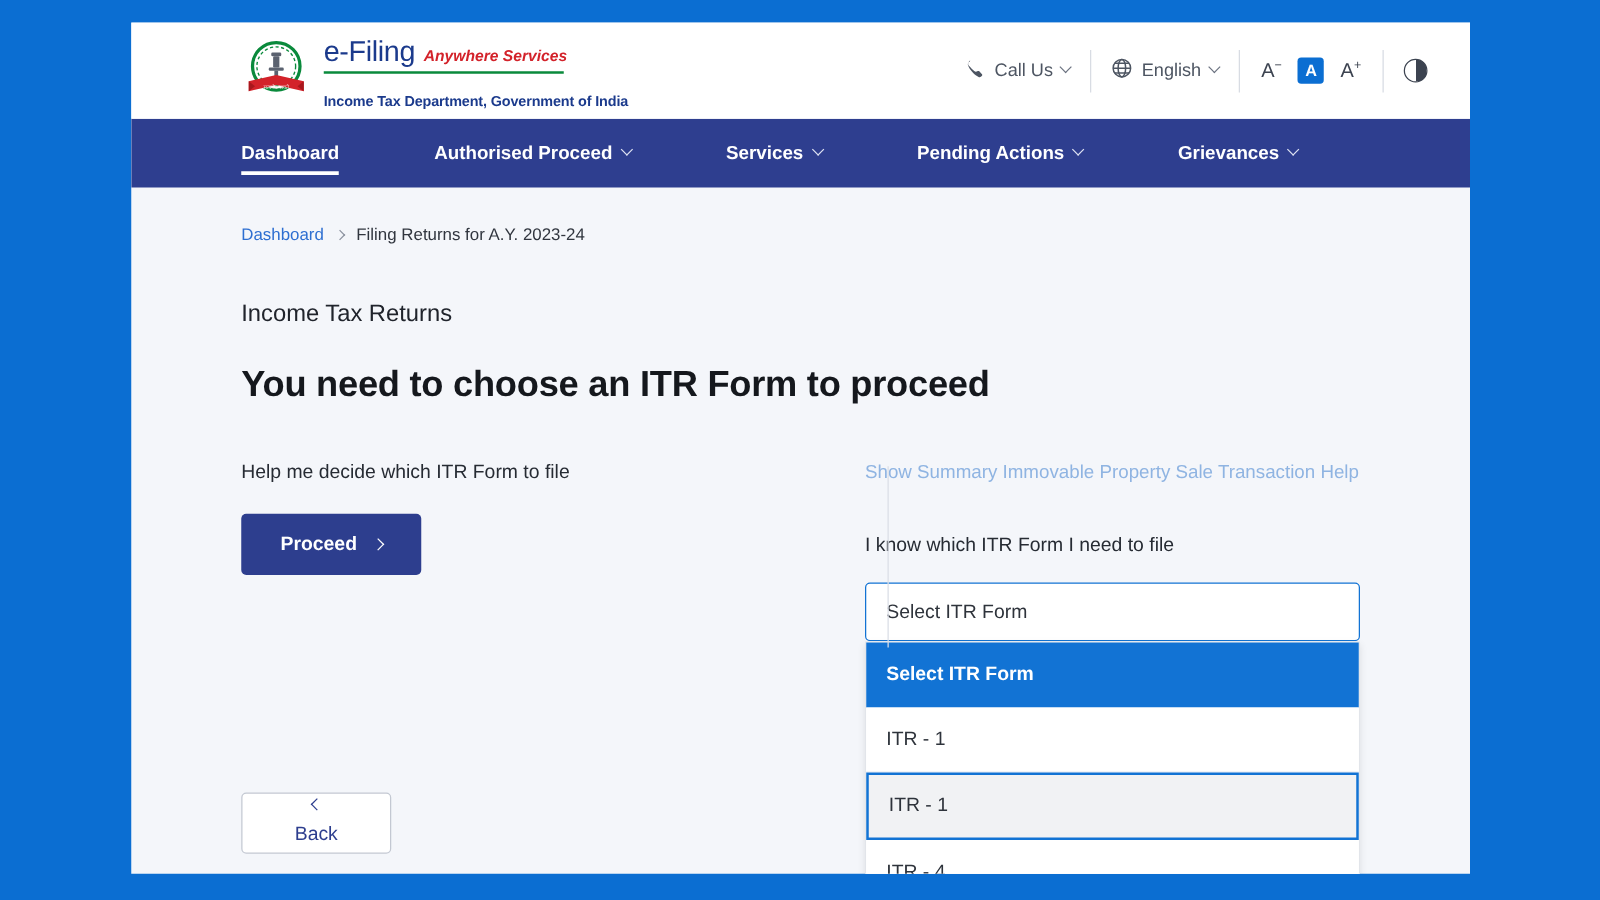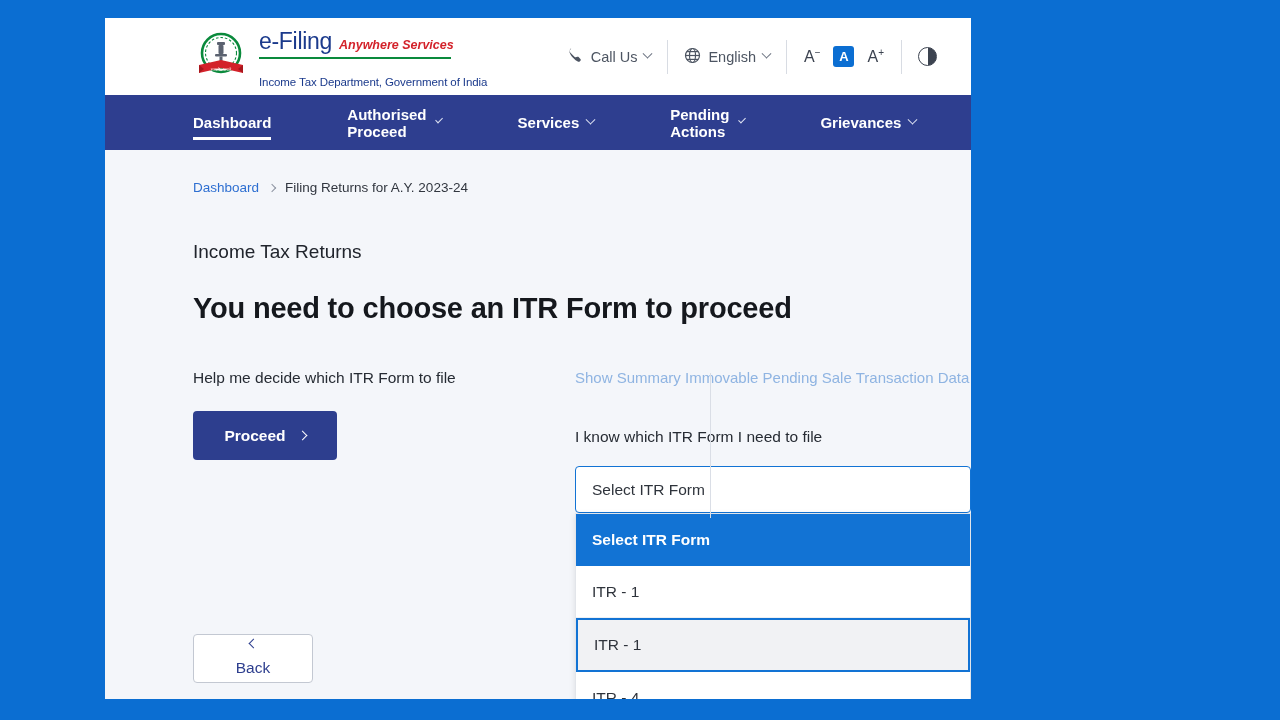--- a/index.html
+++ b/index.html
@@ -5,21 +5,21 @@
   * { box-sizing: border-box; margin: 0; padding: 0; }
   html, body {
     width: 1280px; height: 720px;
     overflow: hidden;
     font-family: "Liberation Sans", sans-serif;
     background: #0b6ed2;
   }
   .page-frame {
     position: absolute;
     left: 105px; top: 18px;
-    width: 866px; height: 681px;
+    width: 1071px; height: 681px;
     background: #f4f6fa;
     overflow: hidden;
   }
 
   
   .top-header {
     height: 77px;
     background: #ffffff;
     display: flex;
     align-items: center;
@@ -35,21 +35,21 @@
   .brand-line1 { display: flex; align-items: baseline; gap: 7px; }
   .efiling {
     font-size: 23px; color: #1b3a8c; letter-spacing: -0.3px;
     font-weight: 400;
   }
   .tagline {
     font-size: 12.5px; color: #d3222a; font-style: italic; font-weight: bold;
   }
   .greenrule { height: 2px; background: #0a8a3c; margin: 2px 0 2px 0; width: 192px; }
   .dept {
-    font-size: 11.5px; color: #1b3a8c; font-weight: normal; letter-spacing: -0.1px; margin-top: 17px;
+    font-size: 11.5px; color: #1b3a8c; font-weight: bold; letter-spacing: -0.1px; margin-top: 17px;
   }
 
   .header-right {
     margin-left: auto;
     display: flex; align-items: center;
     height: 34px;
   }
   .hr-item {
     display: flex; align-items: center; gap: 7px;
     color: #4d5562; font-size: 14.5px;
@@ -324,21 +324,21 @@
           <span>Proceed</span>
           <span class="chev-r"></span>
         </button>
         <button class="btn-back">
           <span class="chev-l"></span>
           <span>Back</span>
         </button>
       </div>
 
       <div class="col-right">
-        <div class="link-summary">Show Summary Immovable Pending Sale Transaction Data</div>
+        <div class="link-summary">Show Summary Immovable Property Sale Transaction Help</div>
         <div class="know-txt">I know which ITR Form I need to file</div>
 
         <div class="select-box">
           <span>Select ITR Form</span>
         </div>
 
         <div class="dropdown">
           <div class="opt sel">Select ITR Form</div>
           <div class="opt">ITR - 1</div>
           <div class="opt focus">ITR - 1</div>

